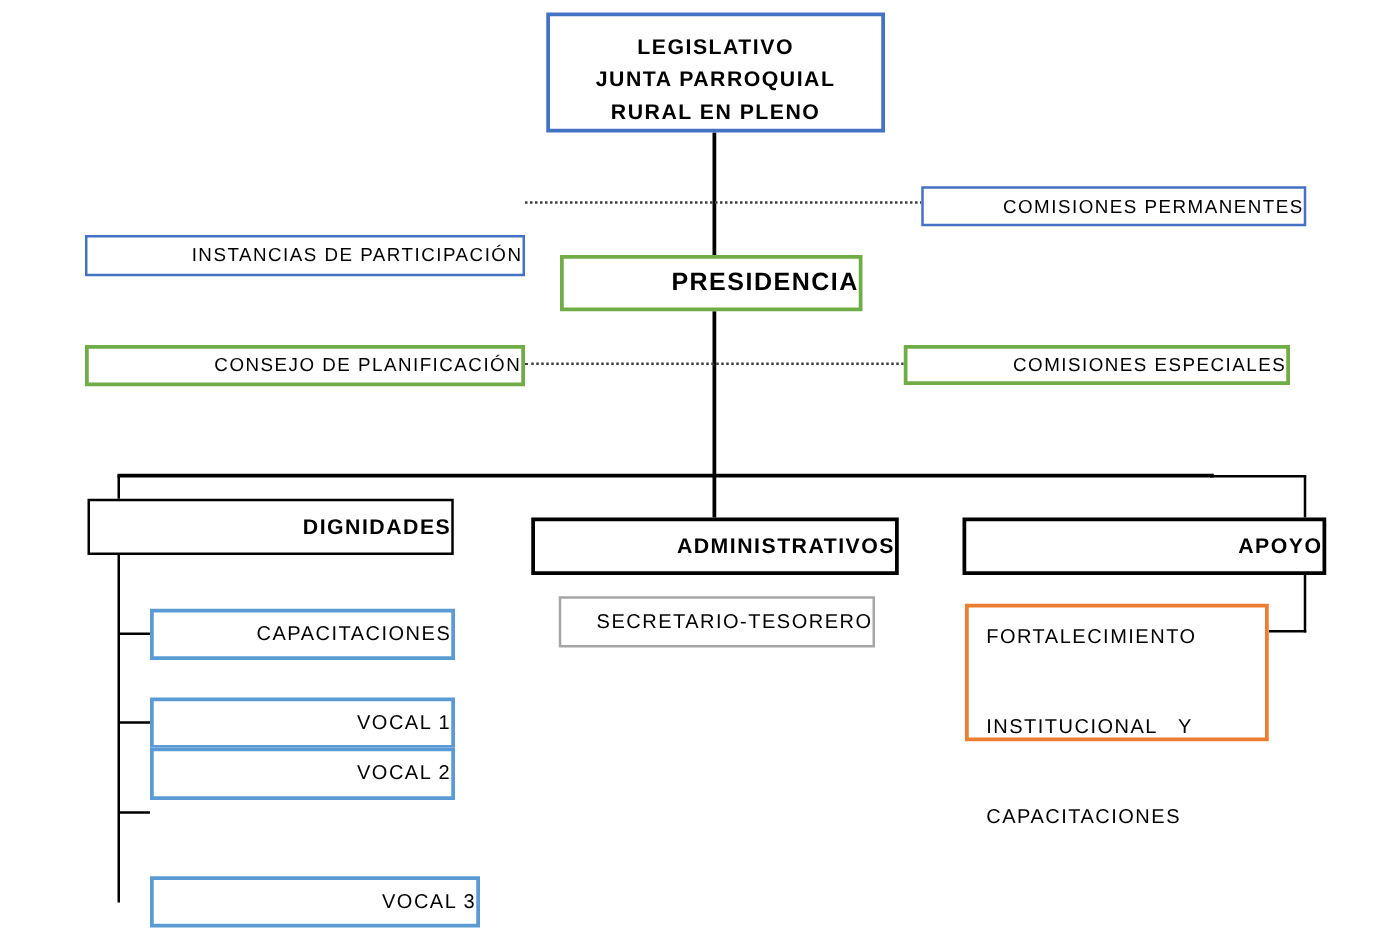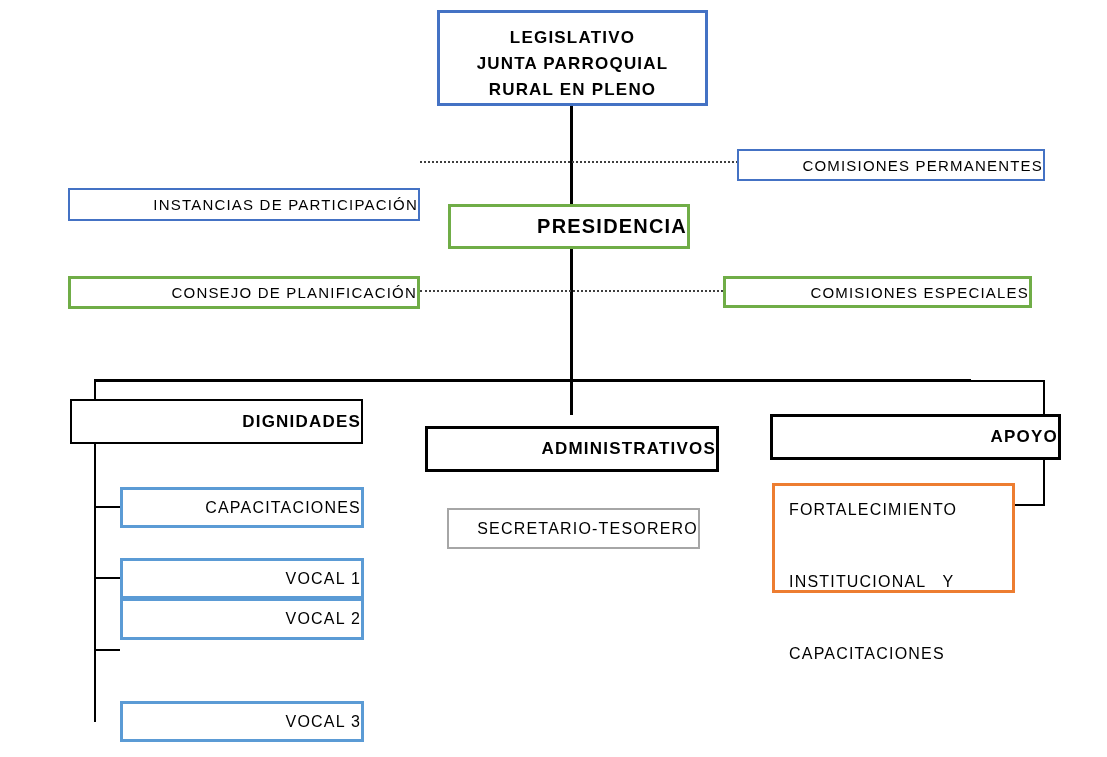--- a/index.html
+++ b/index.html
@@ -39,27 +39,27 @@
   }
   .pre{white-space:pre;}
   
   #n-legislativo{left:437px;top:10px;width:271px;height:96px;border:3px solid;font-size:17px;line-height:26px;}
   #n-instancias{left:68px;top:148px;width:352px;height:33px;border:2px solid;font-size:15px;}
   #n-com-perm{left:737px;top:149px;width:308px;height:32px;border:2px solid;font-size:15px;}
   #n-presidencia{left:448px;top:204px;width:242px;height:45px;border:3px solid;font-size:20px;}
   #n-consejo{left:68px;top:276px;width:352px;height:33px;border:3px solid;font-size:15px;}
   #n-com-esp{left:723px;top:276px;width:309px;height:32px;border:3px solid;font-size:15px;}
   #n-dignidades{left:70px;top:399px;width:293px;height:45px;border:2px solid;font-size:17px;}
-  #n-administrativos{left:425px;top:414px;width:294px;height:46px;border:3px solid;font-size:17px;margin-top:12px;}
+  #n-administrativos{left:425px;top:414px;width:294px;height:46px;border:3px solid;font-size:17px;}
   #n-apoyo{left:770px;top:414px;width:291px;height:46px;border:3px solid;font-size:17px;}
   #n-vicepresidente{left:120px;top:487px;width:244px;height:41px;border:3px solid;font-size:16px;}
   #n-vocal1{left:120px;top:558px;width:244px;height:41px;border:3px solid;font-size:16px;}
   #n-vocal2{left:120px;top:598px;width:244px;height:42px;border:3px solid;font-size:16px;}
-  #n-vocal3{left:120px;top:701px;width:244px;height:41px;border:3px solid;font-size:16px;}
-  #n-secretario{left:447px;top:508px;width:253px;height:41px;border:2px solid;font-size:16px;}
+  #n-vocal3{left:120px;top:701px;width:264px;height:41px;border:3px solid;font-size:16px;}
+  #n-secretario{left:447px;top:477px;width:253px;height:41px;border:2px solid;font-size:16px;}
   #n-fortalecimiento{left:772px;top:483px;width:243px;height:110px;border:3px solid;font-size:16px;line-height:28px;}
   
   #l-center-v{left:570px;top:105px;width:3px;height:310px;}
   #l-hbar{left:94px;top:379px;width:877px;height:3px;}
   #l-hbar-ext{left:968px;top:380px;width:77px;height:2px;}
   #l-left-v{left:94px;top:380px;width:2px;height:342px;}
   #l-stub-vice{left:96px;top:506px;width:24px;height:2px;}
   #l-stub-vocal1{left:96px;top:577px;width:24px;height:2px;}
   #l-stub-vocal2{left:96px;top:649px;width:24px;height:2px;}
   #l-right-v{left:1043px;top:381px;width:2px;height:125px;}

